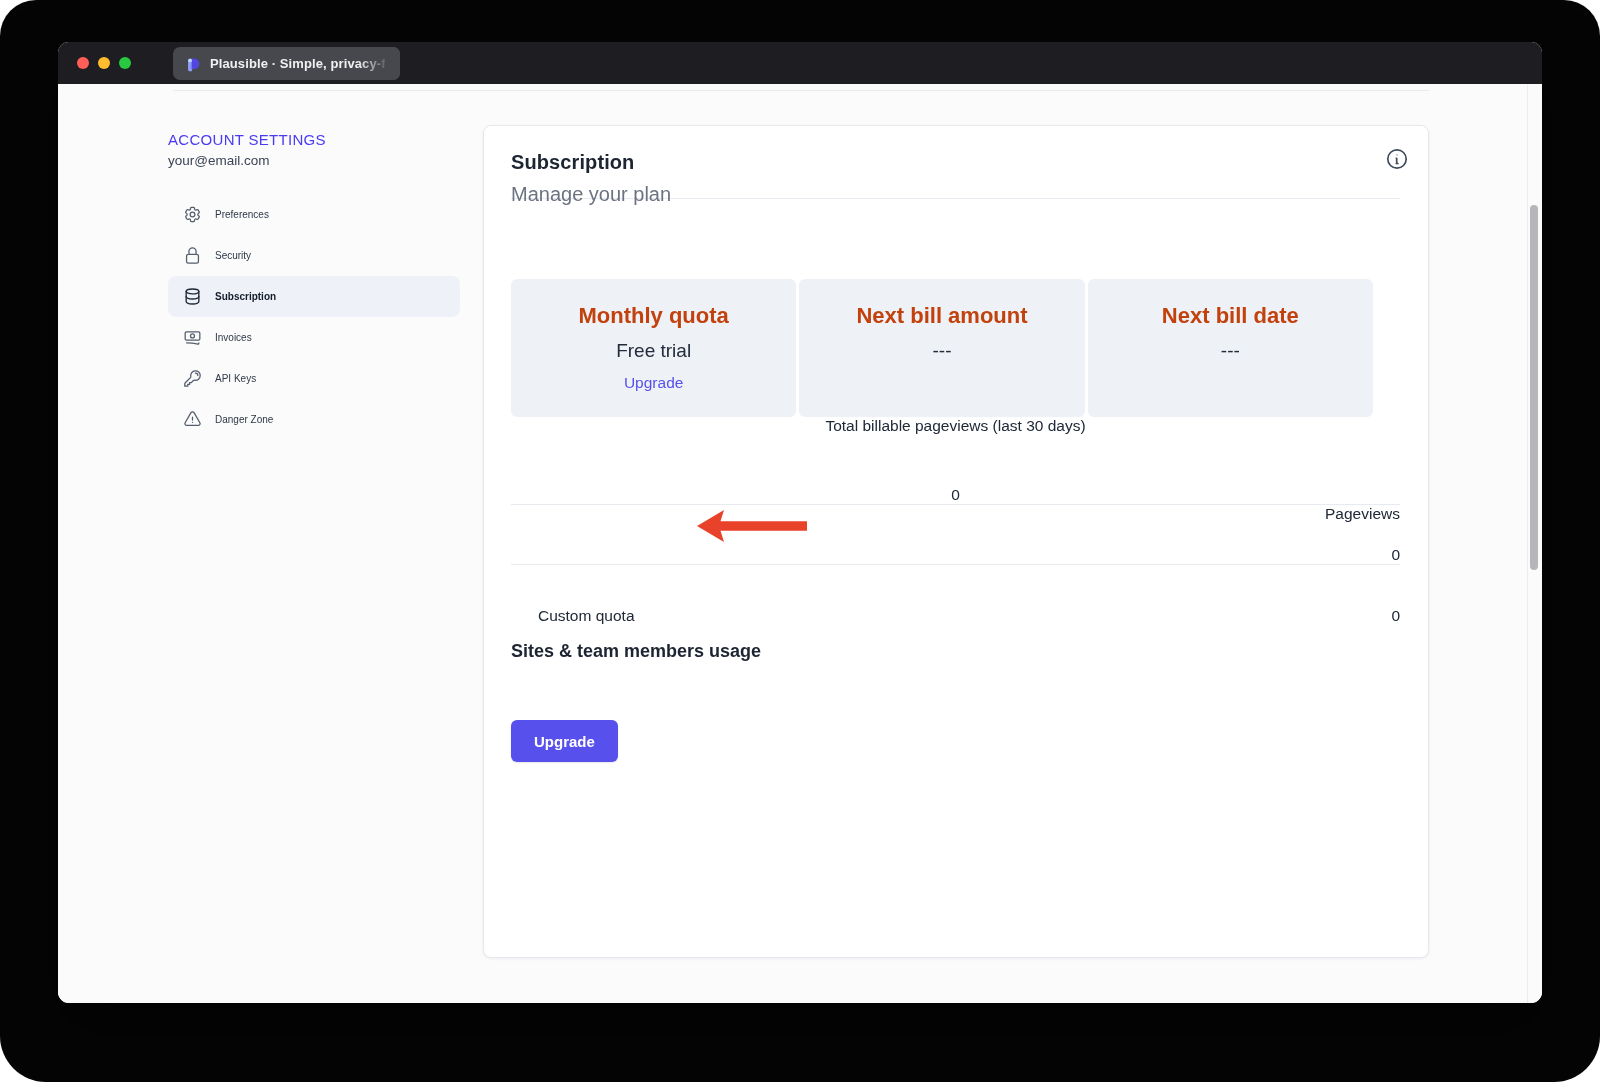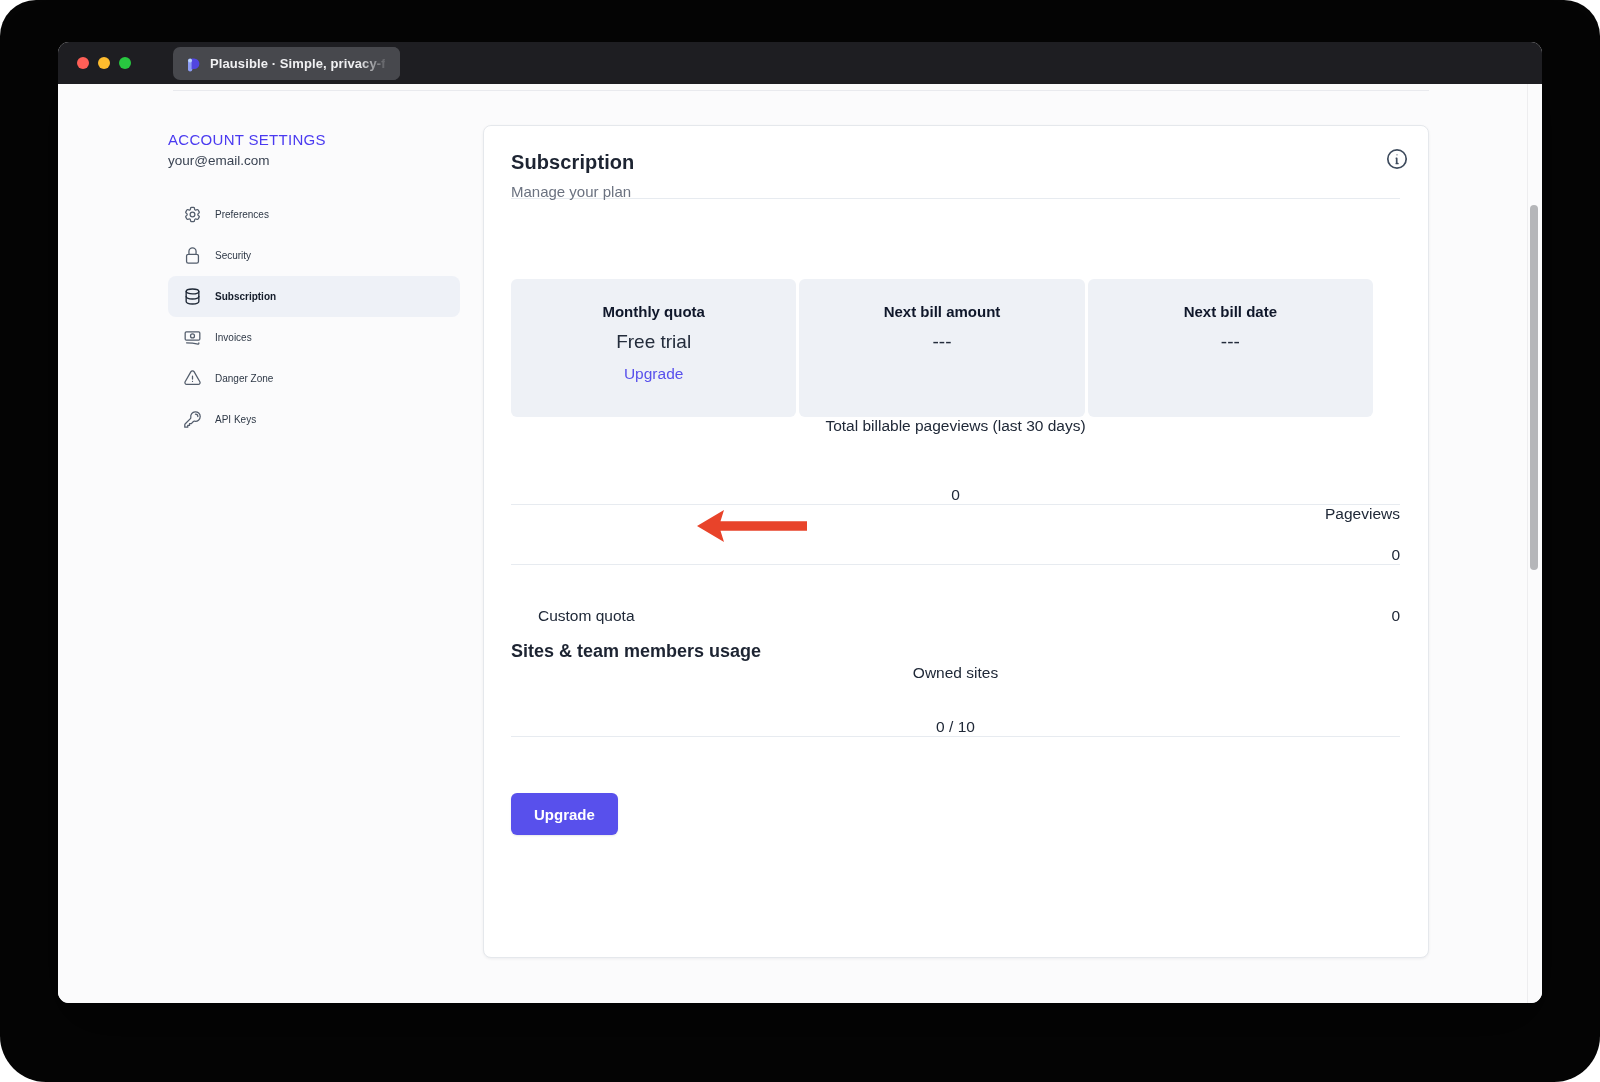--- a/index.html
+++ b/index.html
@@ -65,33 +65,33 @@
 
   
   .card {
     position:absolute; left:425px; top:41px; width:946px; height:833px;
     background:#ffffff; border:1px solid #e5e8ec; border-radius:8px;
     box-shadow:0 1px 3px rgba(16,24,40,.06);
   }
   .card-inner { position:relative; padding:0 28px 0 27px; height:100%; }
   .card-hdr { padding-top:25px; height:72px; position:relative; }
   .card-title { font-size:20px; font-weight:700; color:#1d2432; letter-spacing:.1px; }
-  .card-sub { font-size:15px; color:#6b7280; margin-top:9px; }
+  .card-sub { font-size:20px; color:#6b7280; margin-top:9px; }
   .info-btn {
     position:absolute; right:-9px; top:21px; width:24px; height:24px;
     color:#3f4c5e; cursor:pointer; background:none; border:none; display:flex;
   }
   .divider { height:1px; background:#e7ebf0; }
 
   .quota { margin-top:80px; height:138px; display:grid; grid-template-columns:repeat(3,1fr); gap:3px; width:862px; }
   .quota-cell {
     background:#eef1f6; border-radius:6px; display:flex; flex-direction:column;
     align-items:center; padding-top:24px;
   }
-  .quota-h { font-size:15px; font-weight:700; color:#0f172a; }
+  .quota-h { font-size:22px; font-weight:700; color:#c2410c; }
   .quota-v { font-size:19px; color:#232c3b; margin-top:11px; }
   .quota-link { font-size:15.5px; color:#5850ec; margin-top:12px; text-decoration:none; cursor:pointer; }
 
   .red-arrow { position:absolute; left:213px; top:383px; width:110px; height:34px; }
 
   .u-row {
     display:flex; justify-content:space-between; align-items:center;
     font-size:15.5px; color:#202938;
   }
   .u-row .val { color:#202938; }
@@ -179,33 +179,33 @@
                 <circle cx="12" cy="10" r="2.5"></circle>
                 <path d="M4.5 18.75c5.2 0 10 .5 14.4 1.55.55.13 1.1-.27 1.1-.84v-.71"></path>
               </svg>
             </span>
             <span class="sb-label">Invoices</span>
           </div>
 
           <div class="sb-item">
             <span class="sb-icon">
               <svg viewBox="0 0 24 24" fill="none" stroke="currentColor" stroke-width="1.6" stroke-linecap="round" stroke-linejoin="round">
+                <path d="M15.75 5.25a3 3 0 0 1 3 3m3 0a6 6 0 0 1-7.029 5.912c-.563-.097-1.159.026-1.563.43L10.5 17.25H8.25v2.25H6v2.25H2.25v-2.818c0-.597.237-1.17.659-1.591l6.499-6.499c.404-.404.527-1 .43-1.563A6 6 0 1 1 21.75 8.25Z"></path>
+              </svg>
+            </span>
+            <span class="sb-label">API Keys</span>
+          </div>
+
+          <div class="sb-item">
+            <span class="sb-icon">
+              <svg viewBox="0 0 24 24" fill="none" stroke="currentColor" stroke-width="1.6" stroke-linecap="round" stroke-linejoin="round">
                 <path d="M12 9v3.75m-9.303 3.376c-.866 1.5.217 3.374 1.948 3.374h14.71c1.73 0 2.813-1.874 1.948-3.374L13.949 3.378c-.866-1.5-3.032-1.5-3.898 0L2.697 16.126ZM12 15.75h.008v.008H12v-.008Z"></path>
               </svg>
             </span>
             <span class="sb-label">Danger Zone</span>
-          </div>
-
-          <div class="sb-item">
-            <span class="sb-icon">
-              <svg viewBox="0 0 24 24" fill="none" stroke="currentColor" stroke-width="1.6" stroke-linecap="round" stroke-linejoin="round">
-                <path d="M15.75 5.25a3 3 0 0 1 3 3m3 0a6 6 0 0 1-7.029 5.912c-.563-.097-1.159.026-1.563.43L10.5 17.25H8.25v2.25H6v2.25H2.25v-2.818c0-.597.237-1.17.659-1.591l6.499-6.499c.404-.404.527-1 .43-1.563A6 6 0 1 1 21.75 8.25Z"></path>
-              </svg>
-            </span>
-            <span class="sb-label">API Keys</span>
           </div>
 
         </nav>
       </aside>
 
       <section class="card">
         <div class="card-inner">
 
           <div class="card-hdr">
             <h2 class="card-title">Subscription</h2>
@@ -249,24 +249,20 @@
             <span class="indent">Pageviews</span>
             <span class="val">0</span>
           </div>
           <div class="u-row h-60">
             <span class="indent">Custom quota</span>
             <span class="val">0</span>
           </div>
 
           <h3 class="section-h">Sites &amp; team members usage</h3>
 
-          <div class="u-row h-73 row-b">
-            <span>Owned sites</span>
-            <span class="val">0 / 10</span>
-          </div>
 
           <button class="upgrade-btn">Upgrade</button>
 
         </div>
       </section>
 
       <div class="scroll-gutter"></div>
       <div class="scroll-thumb"></div>
     </div>
 

